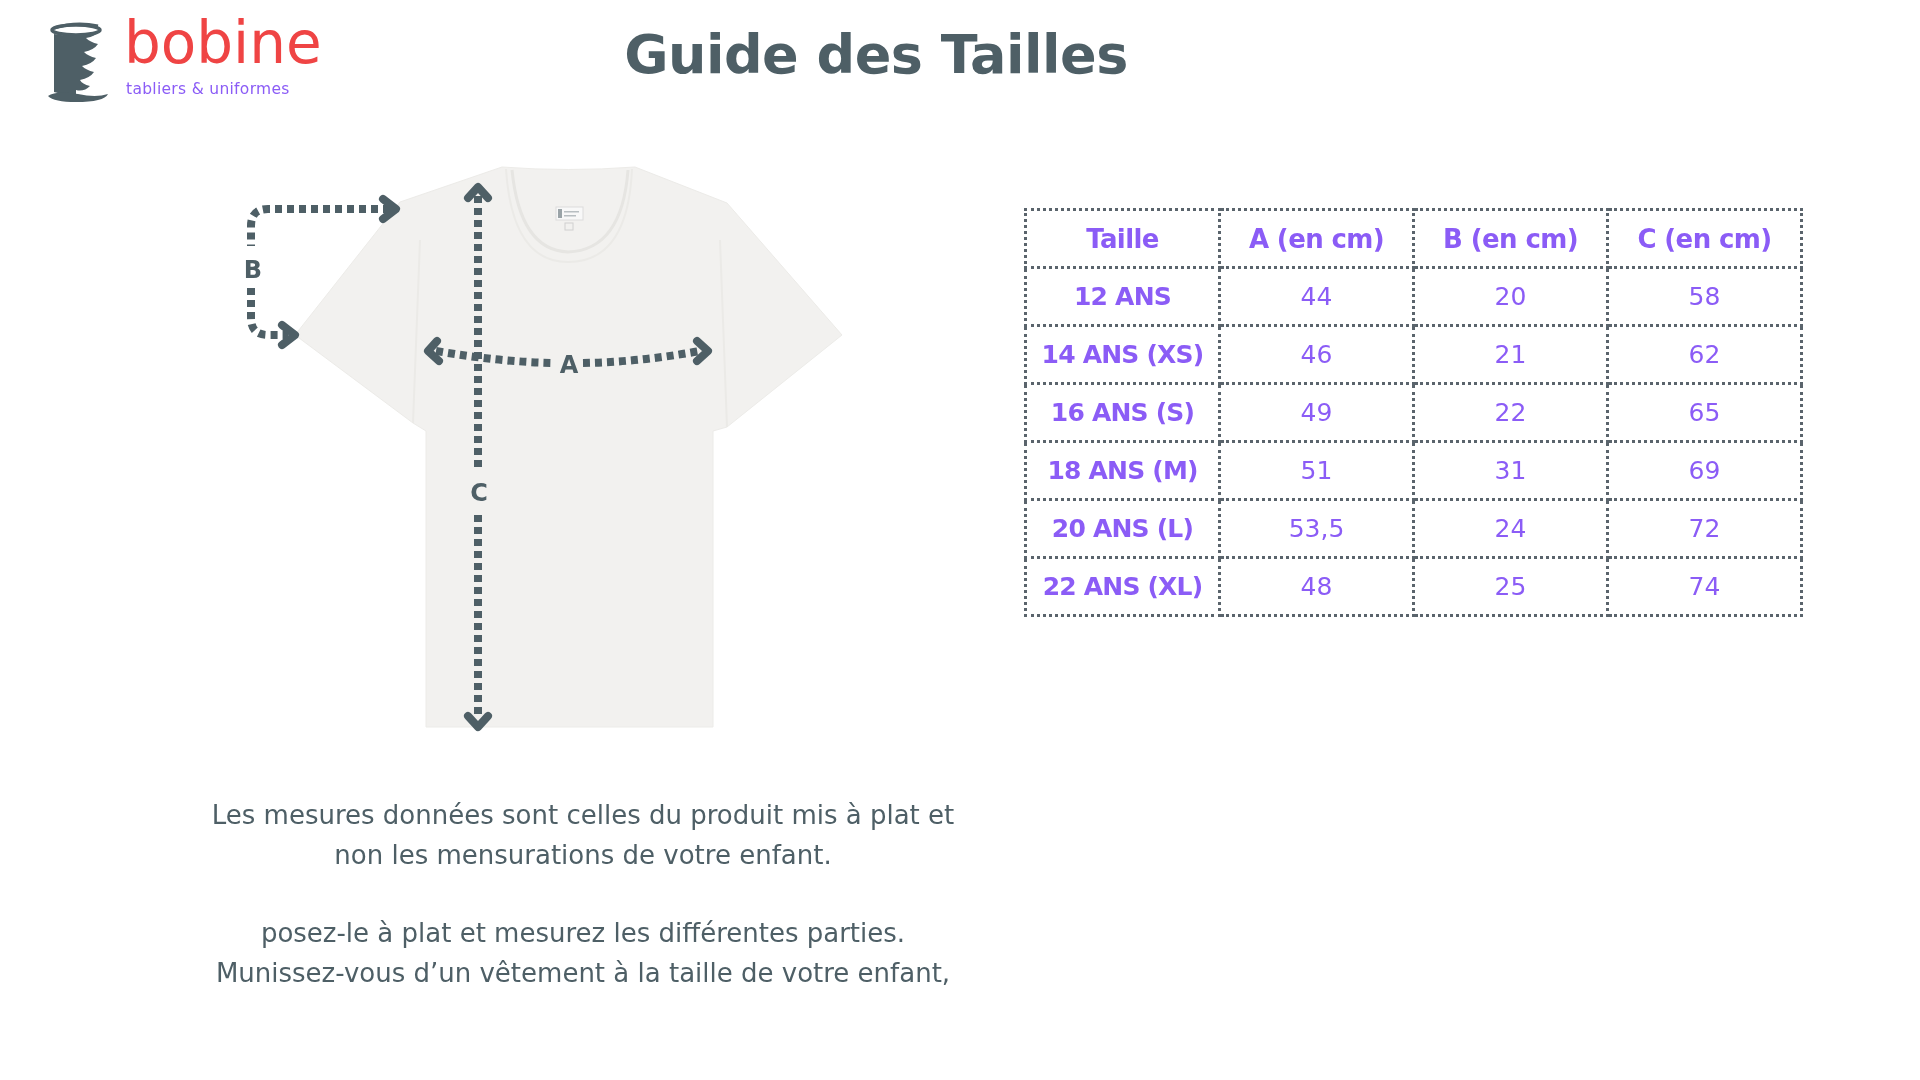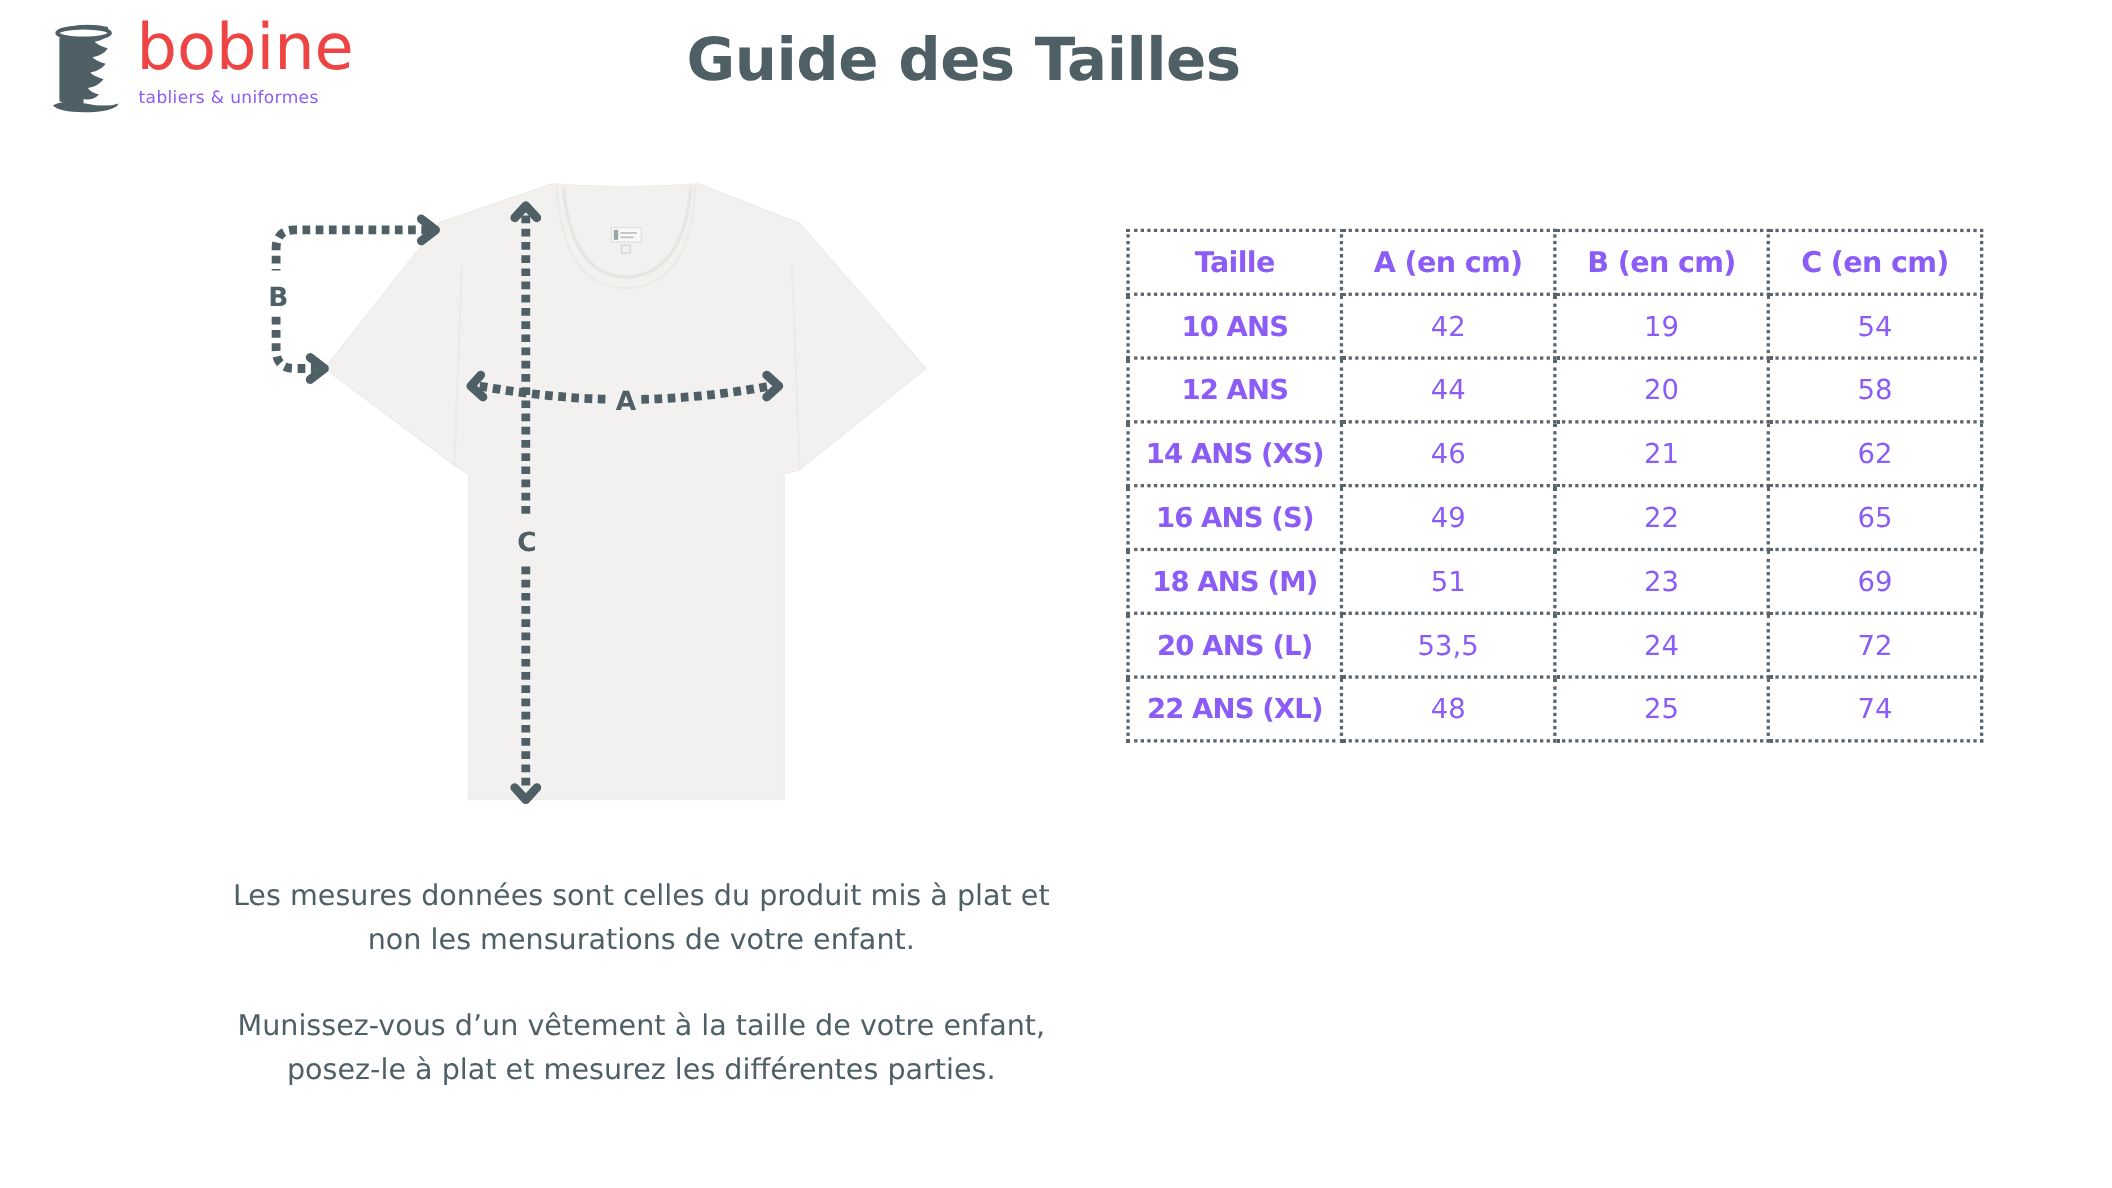--- a/index.html
+++ b/index.html
@@ -218,63 +218,57 @@
   </g>
   <text x="569" y="373" text-anchor="middle" font-family="DejaVu Sans, sans-serif" font-weight="bold" font-size="24" fill="#4e5f66">A</text>
 </svg>
 
 <div class="product">
   <p class="product-desc p1">
     <span>Les mesures données sont celles du produit mis à plat et</span>
     <span>non les mensurations de votre enfant.</span>
   </p>
   <p class="product-desc p2">
+    <span>posez-le à plat et mesurez les différentes parties.</span>
     <span>Munissez-vous d’un vêtement à la taille de votre enfant,</span>
-    <span>posez-le à plat et mesurez les différentes parties.</span>
   </p>
 </div>
 
 <table class="size-table">
   <thead>
     <tr>
       <th>Taille</th>
       <th>A (en cm)</th>
       <th>B (en cm)</th>
       <th>C (en cm)</th>
     </tr>
   </thead>
   <tbody>
     <tr>
-      <td class="size-label">10 ANS</td>
-      <td>42</td>
-      <td>19</td>
-      <td>54</td>
-    </tr>
-    <tr>
       <td class="size-label">12 ANS</td>
       <td>44</td>
       <td>20</td>
       <td>58</td>
     </tr>
     <tr>
       <td class="size-label">14 ANS (XS)</td>
       <td>46</td>
       <td>21</td>
       <td>62</td>
     </tr>
     <tr>
       <td class="size-label">16 ANS (S)</td>
       <td>49</td>
       <td>22</td>
       <td>65</td>
     </tr>
     <tr>
       <td class="size-label">18 ANS (M)</td>
       <td>51</td>
-      <td>23</td>
+      <td>31</td>
       <td>69</td>
     </tr>
     <tr>
       <td class="size-label">20 ANS (L)</td>
       <td>53,5</td>
       <td>24</td>
       <td>72</td>
     </tr>
     <tr>
       <td class="size-label">22 ANS (XL)</td>

